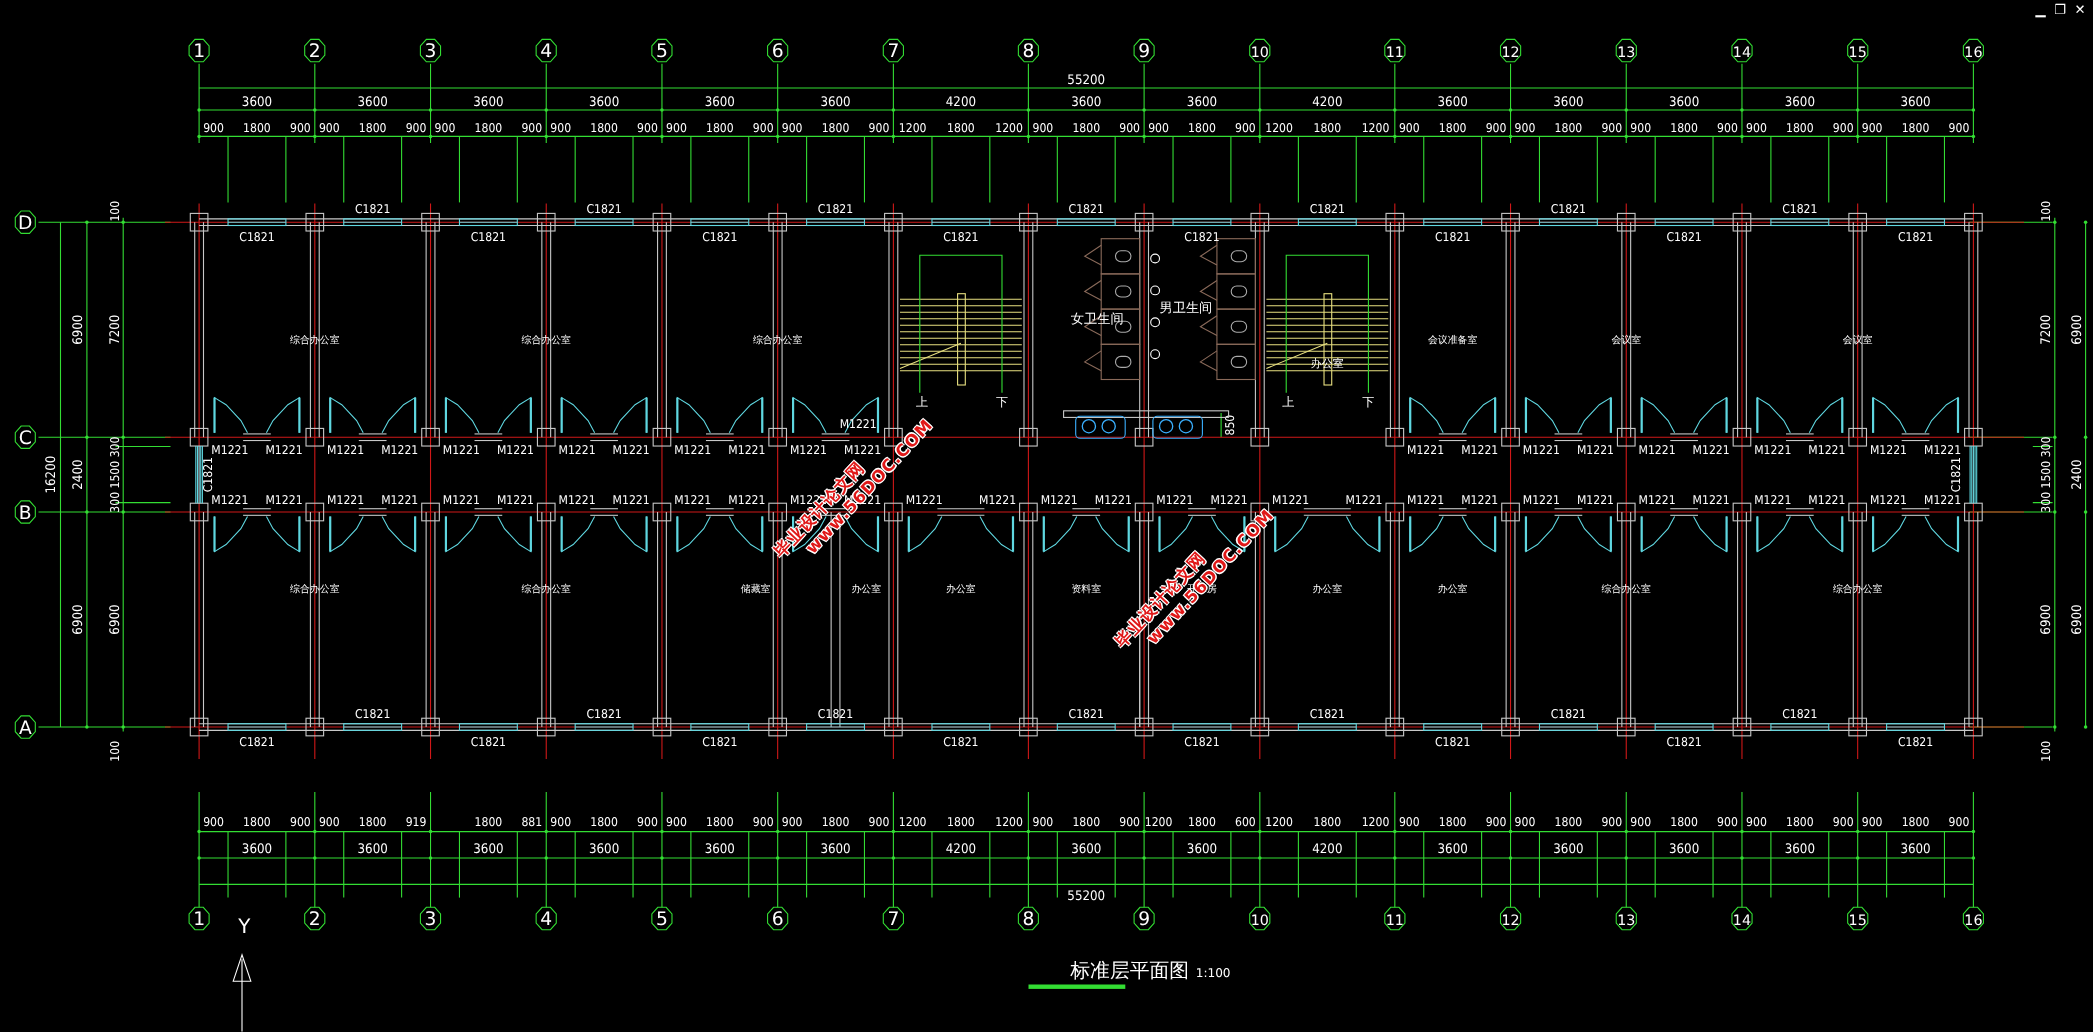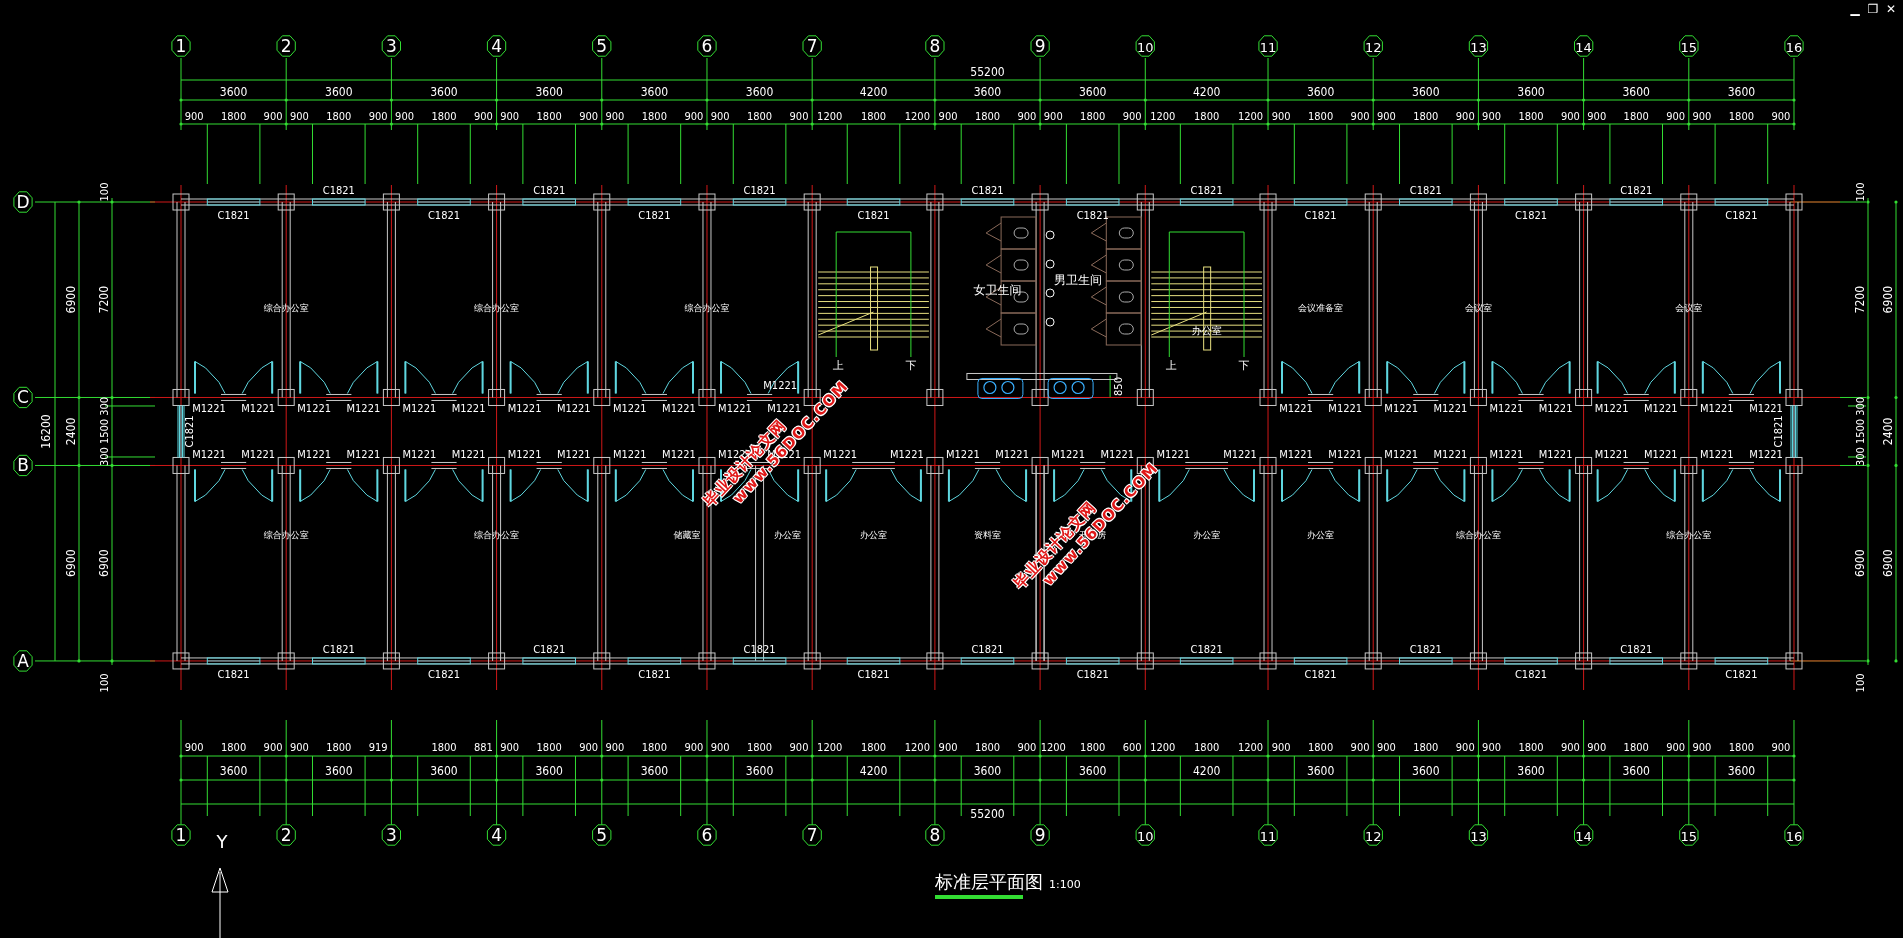--- a/index.html
+++ b/index.html
@@ -1,20 +1,20 @@
 <!DOCTYPE html>
 <html><head>
 <meta charset="utf-8">
 <style>
   html,body{margin:0;padding:0;background:#000;}
   body{width:1903px;height:938px;overflow:hidden;position:relative;font-family:"DejaVu Sans Mono","Liberation Mono",monospace;}
   #cad{position:absolute;left:0;top:0;width:1903px;height:938px;}
   .winctl{position:absolute;top:2px;width:14px;height:14px;color:#fff;font:bold 12px "DejaVu Sans",sans-serif;text-align:center;line-height:14px;cursor:pointer;}
   .title-wrap{position:absolute;left:935px;top:870px;color:#fff;}
-  .title-main{font:18px "DejaVu Sans",sans-serif;letter-spacing:0;}
+  .title-main{font:18px "DejaVu Sans",sans-serif;letter-spacing:0;margin-left:38px;}
   .title-scale{font:11px "DejaVu Sans",sans-serif;margin-left:6px;text-align:center;}
   .title-line{position:absolute;left:0;top:25px;width:88px;height:4px;background:#33dd33;}
   .wm{position:absolute;transform-origin:left top;white-space:nowrap;font:bold 15px "DejaVu Sans",sans-serif;color:#e01818;
       text-shadow:-1px -1px 0 #fff,1px -1px 0 #fff,-1px 1px 0 #fff,1px 1px 0 #fff;letter-spacing:1px;}
 </style>
 </head>
 <body>
 
 <svg id="cad" xmlns="http://www.w3.org/2000/svg" width="1903" height="938" viewBox="0 0 1903 938">
   <g id="g-dims">

